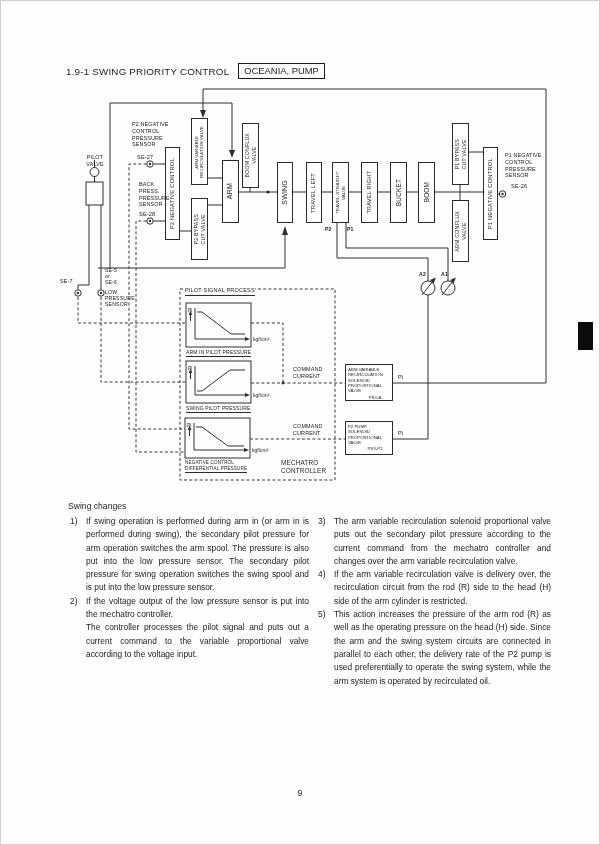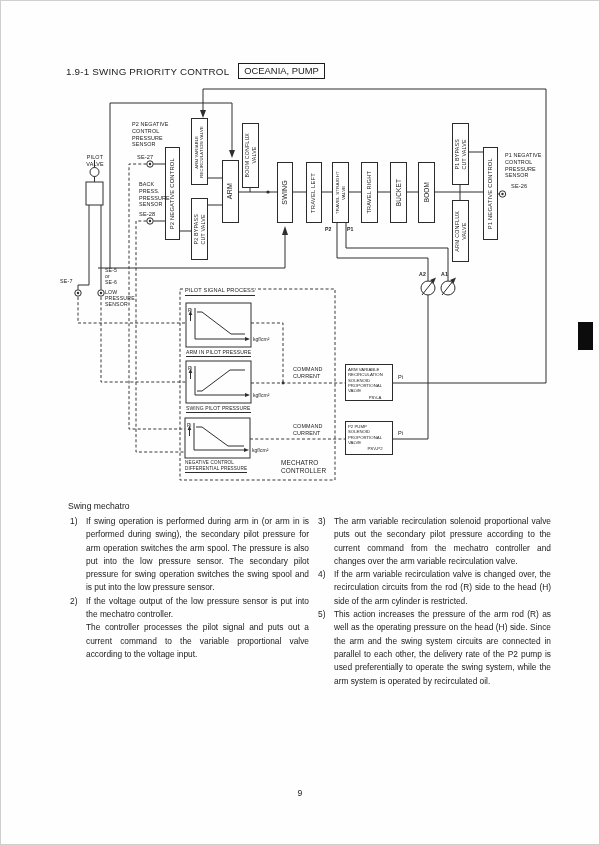--- a/index.html
+++ b/index.html
@@ -264,42 +264,42 @@
 CURRENT</div>
   <div class="lbl" style="left:281px;top:459px;font-size:6.4px;">MECHATRO
 CONTROLLER</div>
   <div class="lbl u" style="left:186px;top:349px;font-size:5px;">ARM IN PILOT PRESSURE</div>
   <div class="lbl u" style="left:186px;top:405px;font-size:5px;">SWING PILOT PRESSURE</div>
   <div class="lbl u" style="left:185px;top:460px;font-size:4.6px;">NEGATIVE CONTROL
 DIFFERENTIAL PRESSURE</div>
 
   <div class="tab"></div>
 
-  <div class="heading">Swing mechatro</div>
+  <div class="heading">Swing changes</div>
 
   <div class="col col-left">
     <div class="item">
         <span class="num">1)</span>
         <span class="txt">If swing operation is performed during arm in (or arm in is performed during swing), the secondary pilot pressure for arm operation switches the arm spool. The pressure is also put into the low pressure sensor. The secondary pilot pressure for swing operation switches the swing spool and is put into the low pressure sensor.</span>
       </div>
     <div class="item">
         <span class="num">2)</span>
         <span class="txt">If the voltage output of the low pressure sensor is put into the mechatro controller.
 The controller processes the pilot signal and puts out a current command to the variable proportional valve according to the voltage input.</span>
       </div>
   </div>
 
   <div class="col col-right">
     <div class="item">
         <span class="num">3)</span>
         <span class="txt">The arm variable recirculation solenoid proportional valve puts out the secondary pilot pressure according to the current command from the mechatro controller and changes over the arm variable recirculation valve.</span>
       </div>
     <div class="item">
         <span class="num">4)</span>
-        <span class="txt">If the arm variable recirculation valve is changed over, the recirculation circuits from the rod (R) side to the head (H) side of the arm cylinder is restricted.</span>
+        <span class="txt">If the arm variable recirculation valve is delivery over, the recirculation circuit from the rod (R) side to the head (H) side of the arm cylinder is restricted.</span>
       </div>
     <div class="item">
         <span class="num">5)</span>
         <span class="txt">This action increases the pressure of the arm rod (R) as well as the operating pressure on the head (H) side. Since the arm and the swing system circuits are connected in parallel to each other, the delivery rate of the P2 pump is used preferentially to operate the swing system, while the arm system is operated by recirculated oil.</span>
       </div>
   </div>
 
   <div class="pageno">9</div>
 </div>
 

